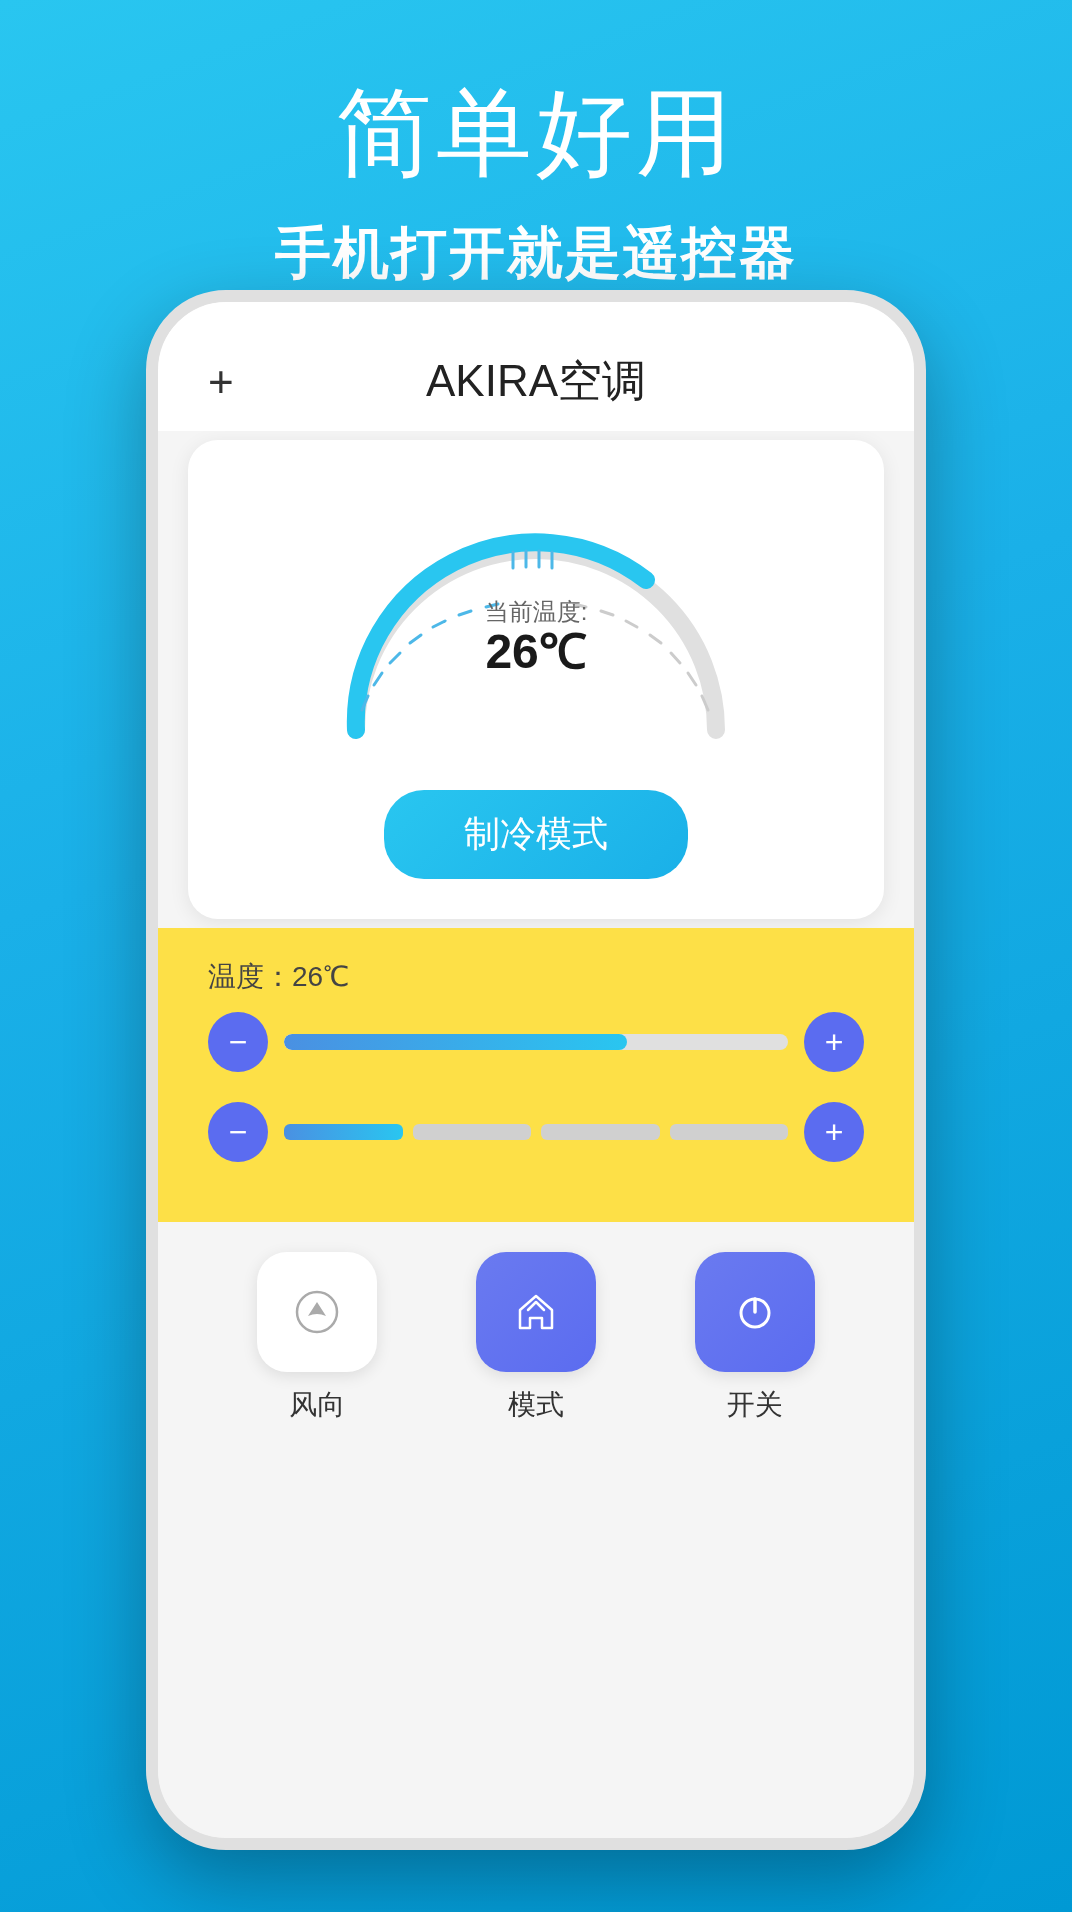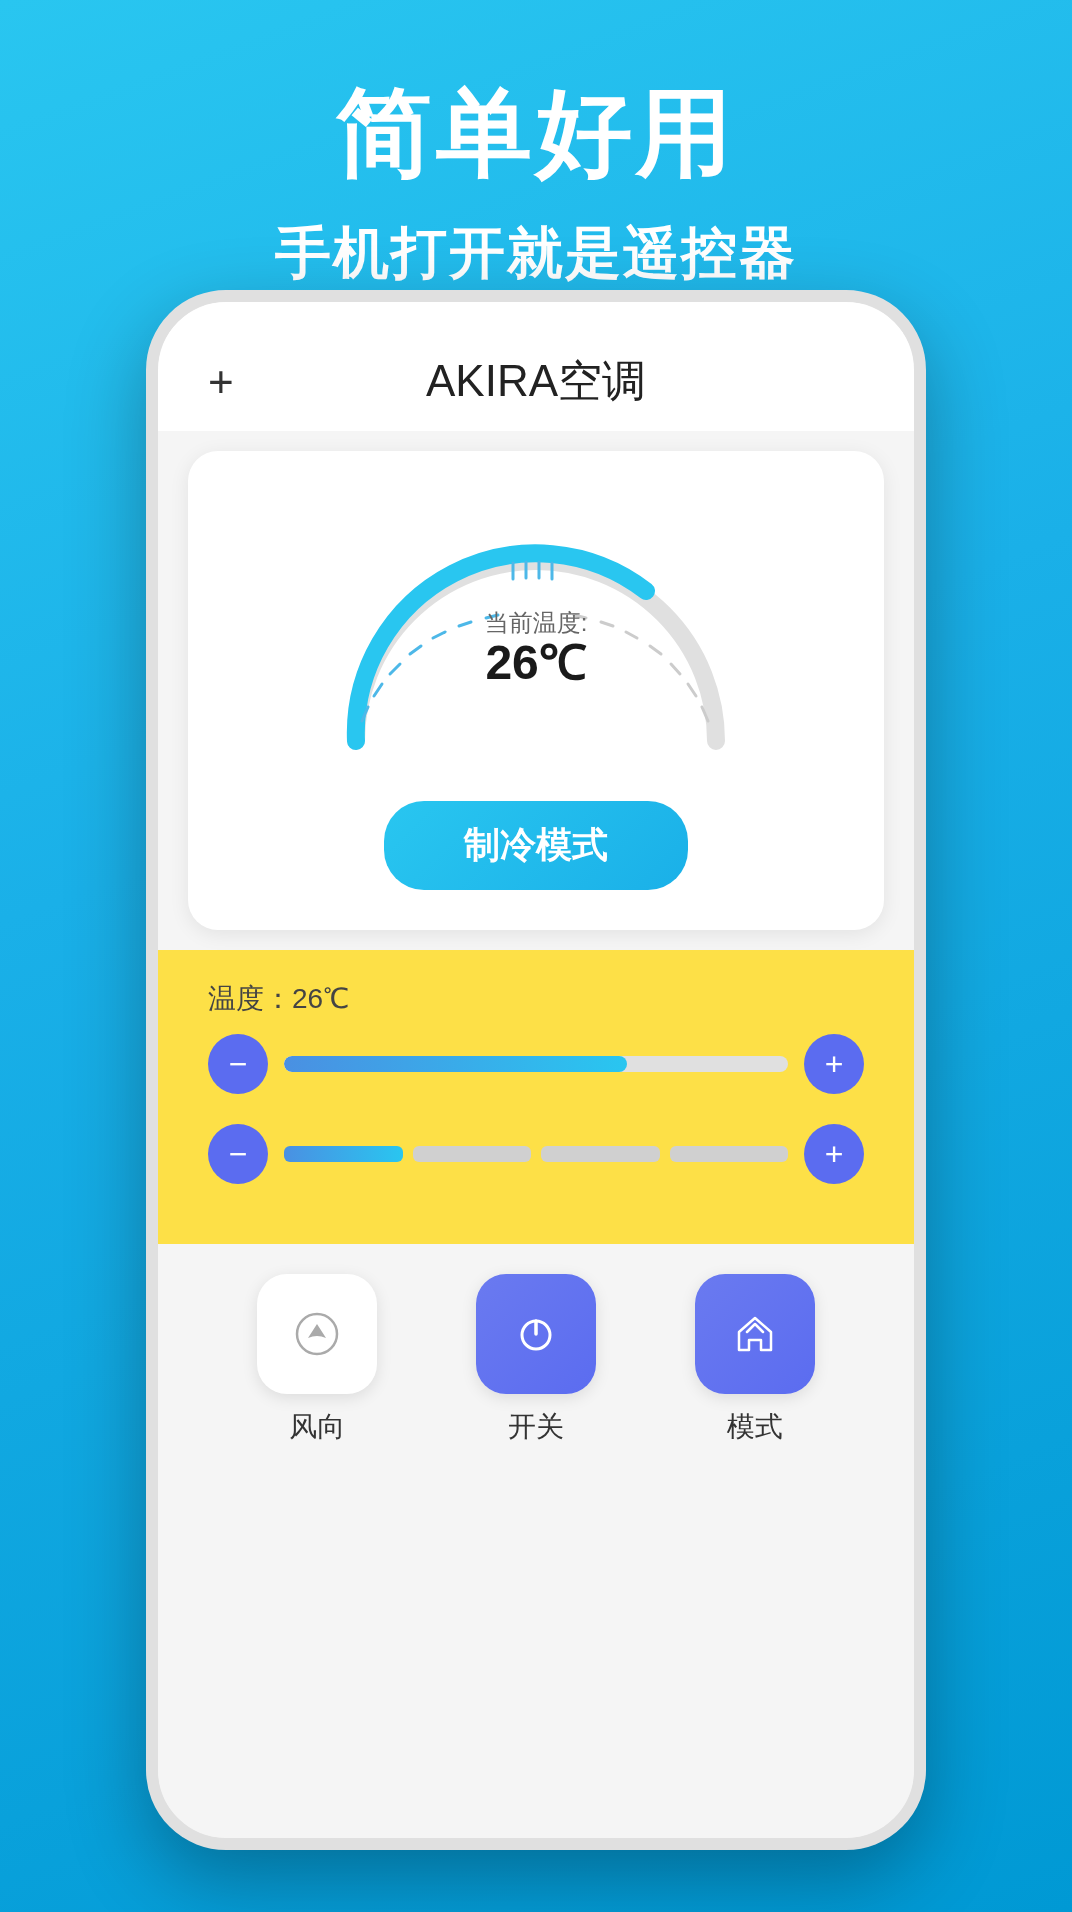--- a/index.html
+++ b/index.html
@@ -12,21 +12,21 @@
       position: relative;
     }
 
     .header-text {
       text-align: center;
       padding-top: 80px;
     }
 
     .title-main {
       font-size: 96px;
-      font-weight: 700;
+      font-weight: 400;
       color: white;
       letter-spacing: 4px;
       line-height: 1.1;
       text-align: center;
     }
 
     .title-sub {
       font-size: 56px;
       font-weight: 600;
       color: white;
@@ -86,21 +86,21 @@
     }
 
     .nav-title {
       font-size: 44px;
       font-weight: 500;
       color: #222;
     }
 
     
     .thermostat-card {
-      margin: 20px 30px;
+      margin: 9px 30px;
       background: white;
       border-radius: 30px;
       padding: 40px 30px 40px;
       box-shadow: 0 4px 20px rgba(0,0,0,0.08);
       display: flex;
       flex-direction: column;
       align-items: center;
     }
 
     .gauge-container {
@@ -136,21 +136,21 @@
       line-height: 1;
     }
 
     .mode-button {
       background: linear-gradient(135deg, #29c6f0, #1ab0e8);
       color: white;
       border: none;
       border-radius: 40px;
       padding: 20px 80px;
       font-size: 36px;
-      font-weight: 700;
+      font-weight: 400;
       cursor: pointer;
       margin-top: 10px;
     }
 
     
     .controls-area {
       background: #fde047;
       padding: 30px 50px;
     }
 
@@ -355,34 +355,34 @@
               <circle cx="28" cy="28" r="20" fill="none" stroke="#aaa" stroke-width="2.5"></circle>
               <path d="M 28 18 L 19 32 Q 28 28 37 32 Z" fill="#aaa"></path>
             </svg>
           </div>
           <span class="btn-label">风向</span>
         </div>
 
         <div class="bottom-btn">
           <div class="btn-circle active">
             <svg viewBox="0 0 56 56">
+              <path d="M 28 12 L 12 26 L 12 44 L 22 44 L 22 34 L 34 34 L 34 44 L 44 44 L 44 26 Z" fill="none" stroke="white" stroke-width="2.5" stroke-linejoin="round"></path>
+              <polyline points="20,26 28,18 36,26" fill="none" stroke="white" stroke-width="2.5" stroke-linecap="round" stroke-linejoin="round"></polyline>
+            </svg>
+          </div>
+          <span class="btn-label">模式</span>
+        </div>
+
+        <div class="bottom-btn">
+          <div class="btn-circle active">
+            <svg viewBox="0 0 56 56">
               <circle cx="28" cy="29" r="14" fill="none" stroke="white" stroke-width="3"></circle>
               <line x1="28" y1="15" x2="28" y2="28" stroke="white" stroke-width="3.5" stroke-linecap="round"></line>
             </svg>
           </div>
           <span class="btn-label">开关</span>
         </div>
 
-        <div class="bottom-btn">
-          <div class="btn-circle active">
-            <svg viewBox="0 0 56 56">
-              <path d="M 28 12 L 12 26 L 12 44 L 22 44 L 22 34 L 34 34 L 34 44 L 44 44 L 44 26 Z" fill="none" stroke="white" stroke-width="2.5" stroke-linejoin="round"></path>
-              <polyline points="20,26 28,18 36,26" fill="none" stroke="white" stroke-width="2.5" stroke-linecap="round" stroke-linejoin="round"></polyline>
-            </svg>
-          </div>
-          <span class="btn-label">模式</span>
-        </div>
-
       </div>
 
     </div>
   </div>
 </div>
 
 </body></html>

